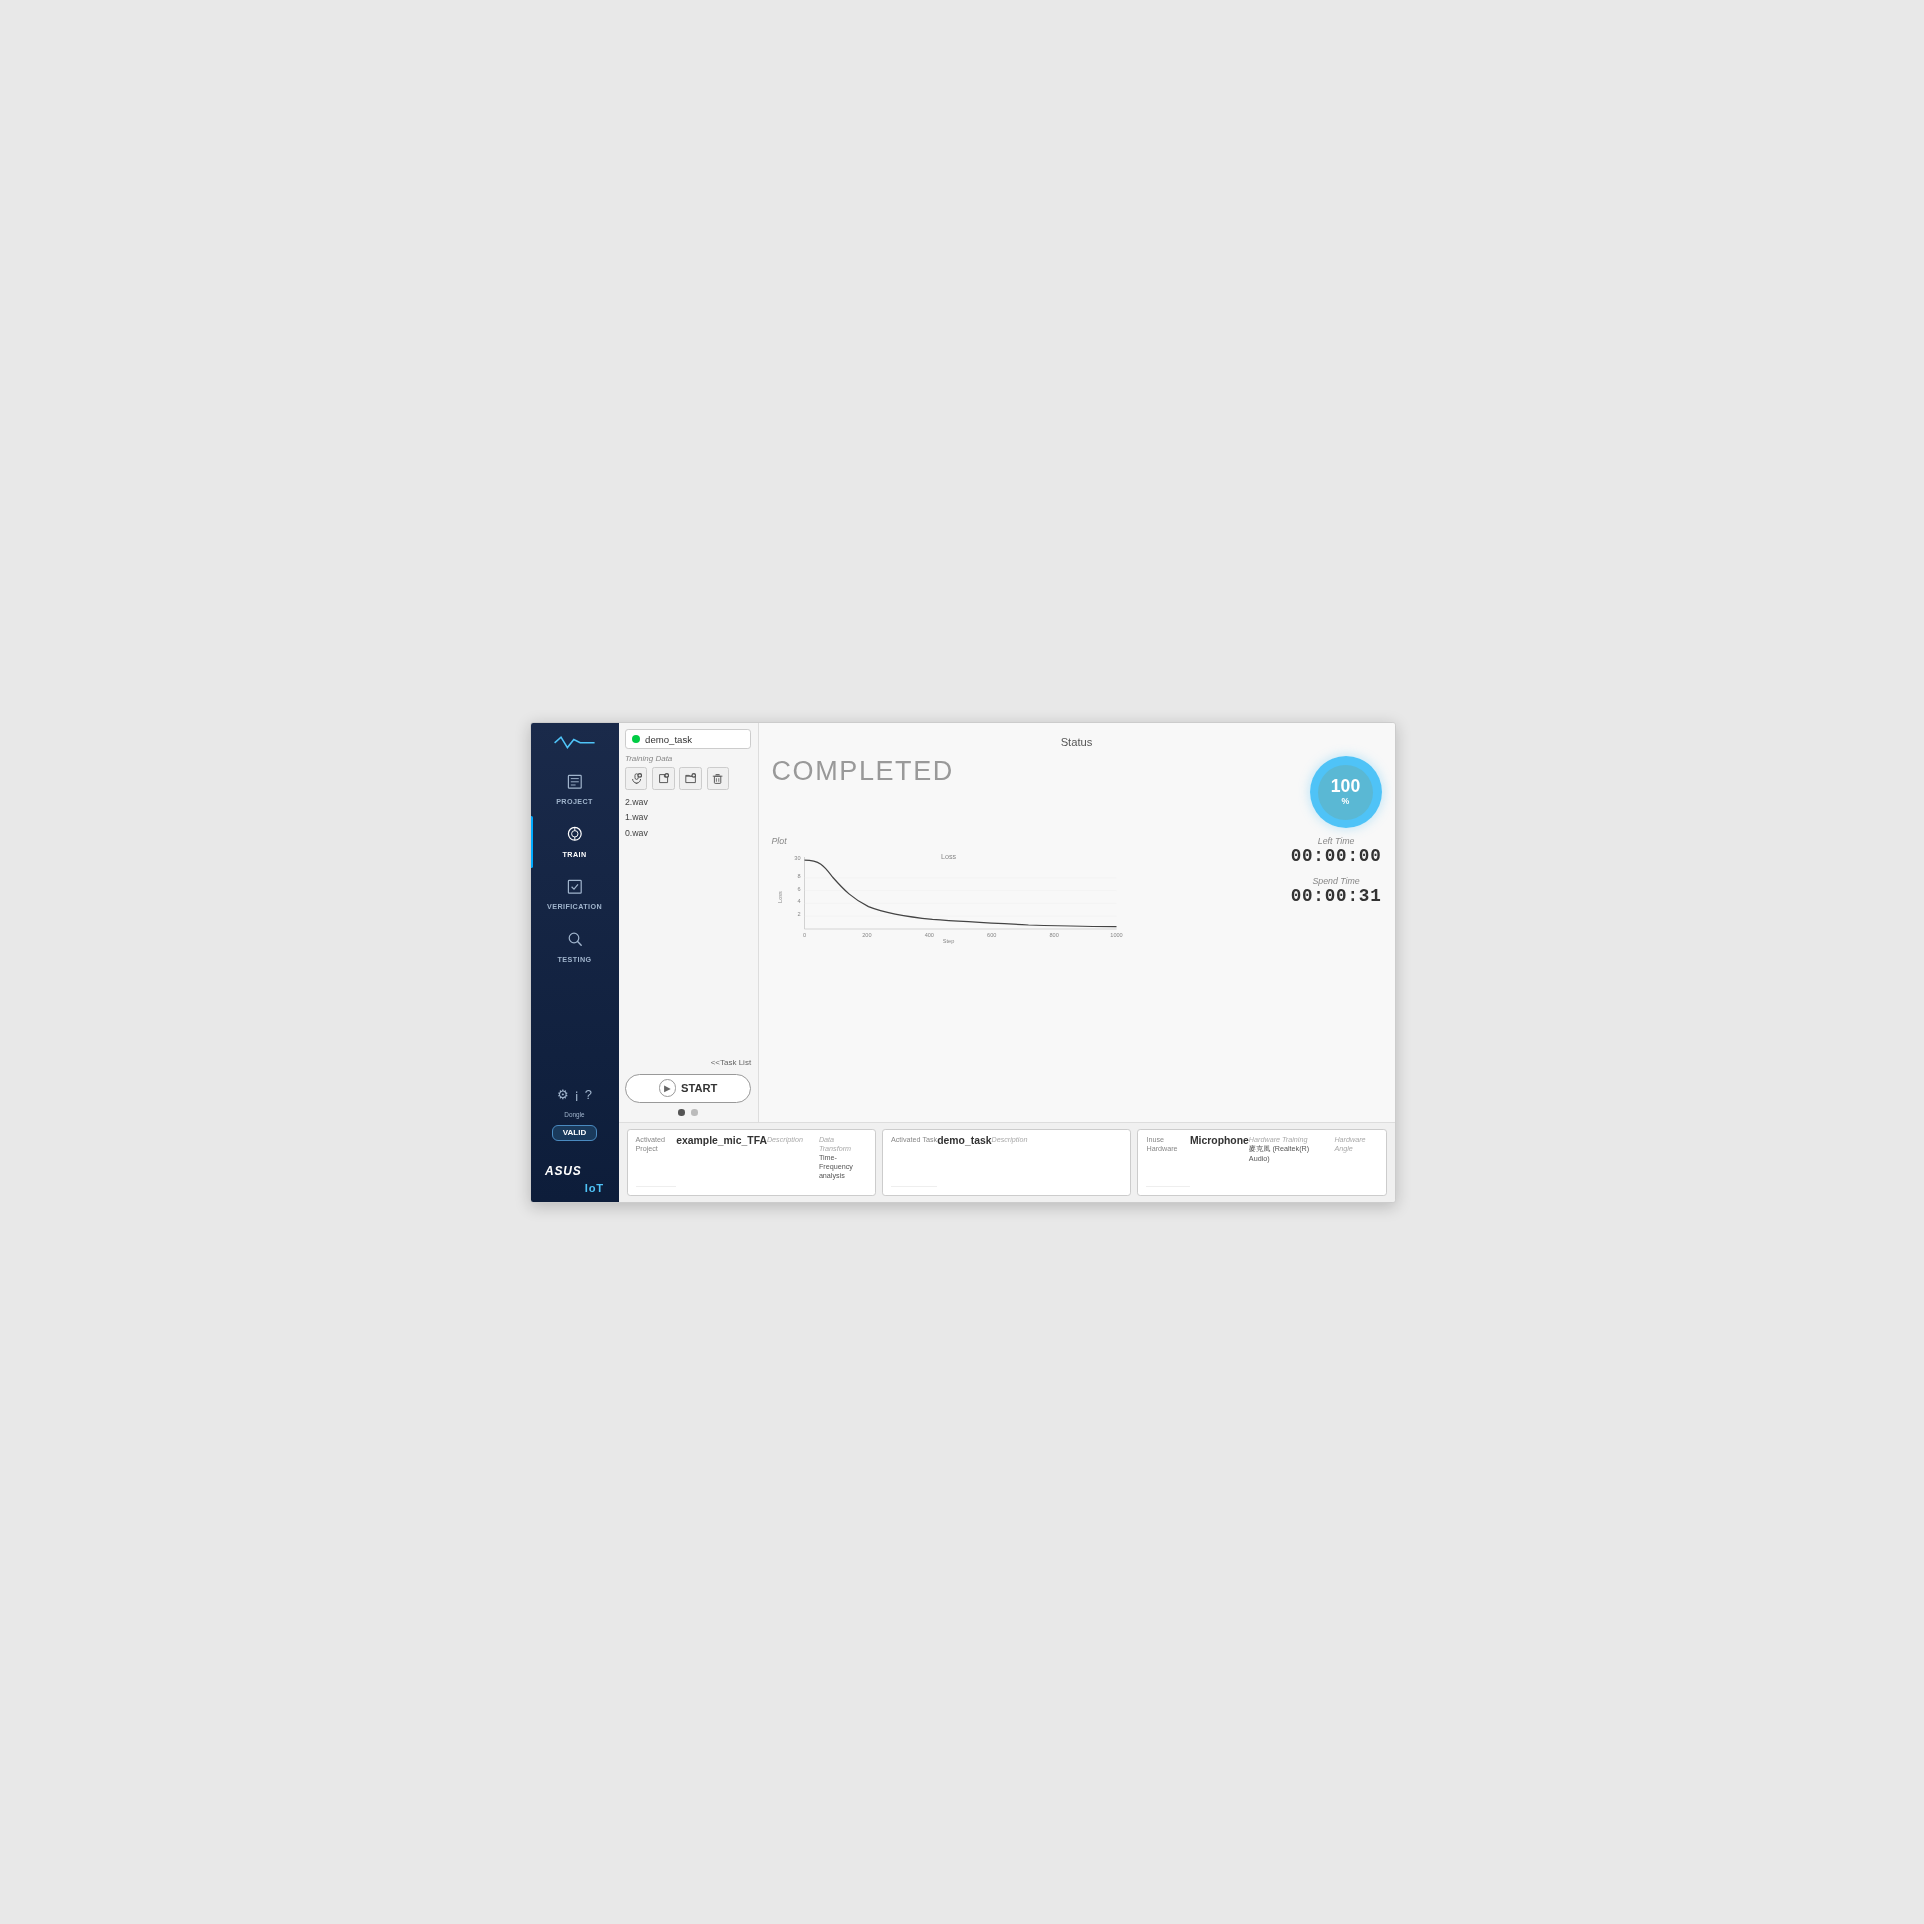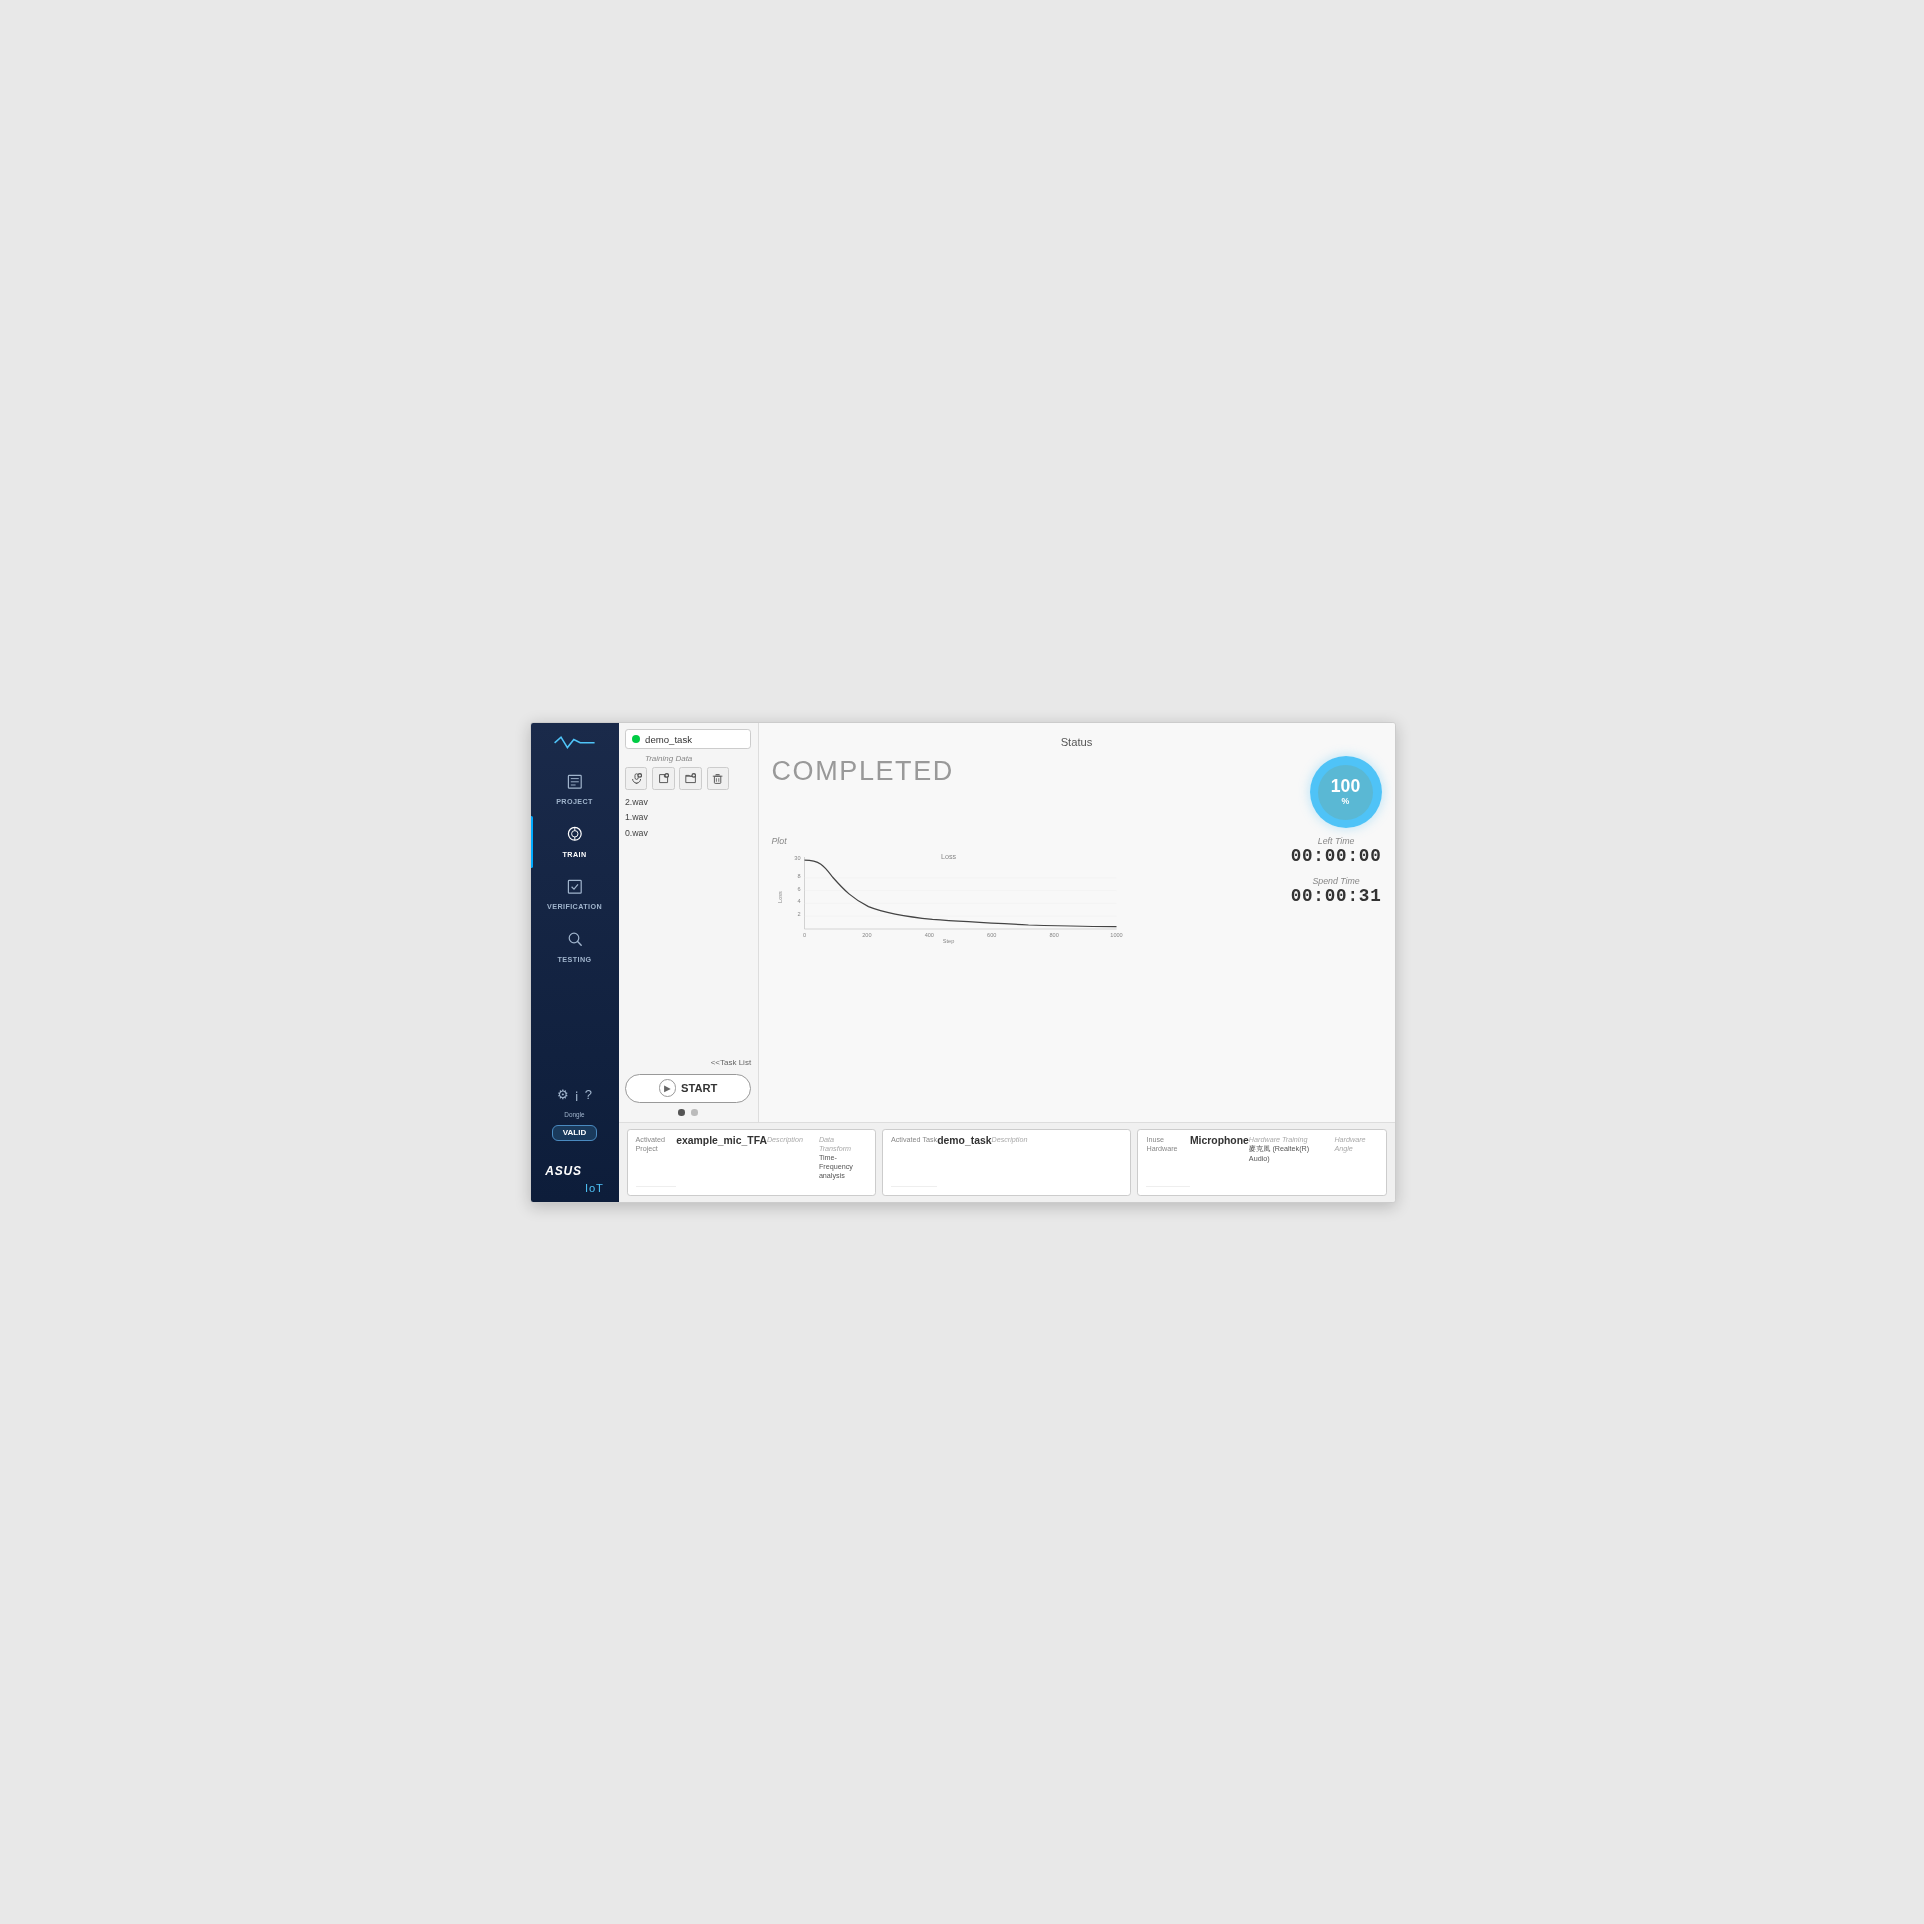--- a/index.html
+++ b/index.html
@@ -218,21 +218,20 @@
     .task-name {
       font-size: 9.6px;
       color: #333;
       font-weight: 500;
     }
     .training-data-label {
       font-size: 8px;
       color: #888;
       font-style: italic;
       margin-bottom: 4.8px;
-      margin-left: 20px;
     }
     .training-icons {
       display: flex;
       gap: 4.8px;
       margin-bottom: 4.8px;
     }
     .training-icon-btn {
       width: 22.5px;
       height: 22.5px;
       border: 0.8px solid #ccc;
@@ -510,21 +509,21 @@
       <div class="sidebar-bottom">
         <div class="sidebar-bottom-icons">
           <span>⚙</span>
           <span>ℹ</span>
           <span>?</span>
         </div>
         <div class="dongle-label">Dongle</div>
         <div class="valid-badge">VALID</div>
         <div class="asus-iot-logo">
           <span style="font-style:italic;font-weight:900;color:#fff;font-size:12px;">ASUS</span>
-          <span class="iot-text" style="color:#4fc3f7;font-weight:400;font-size:11.2px;margin-top:35px;">IoT</span>
+          <span class="iot-text" style="color:#4fc3f7;font-weight:700;font-size:11.2px;margin-top:35px;">IoT</span>
         </div>
       </div>
     </div>
 
     <div class="right-panel">
       <div class="top-area">
 
         <div class="task-panel">
           <div class="task-item">
             <div class="task-dot"></div>

